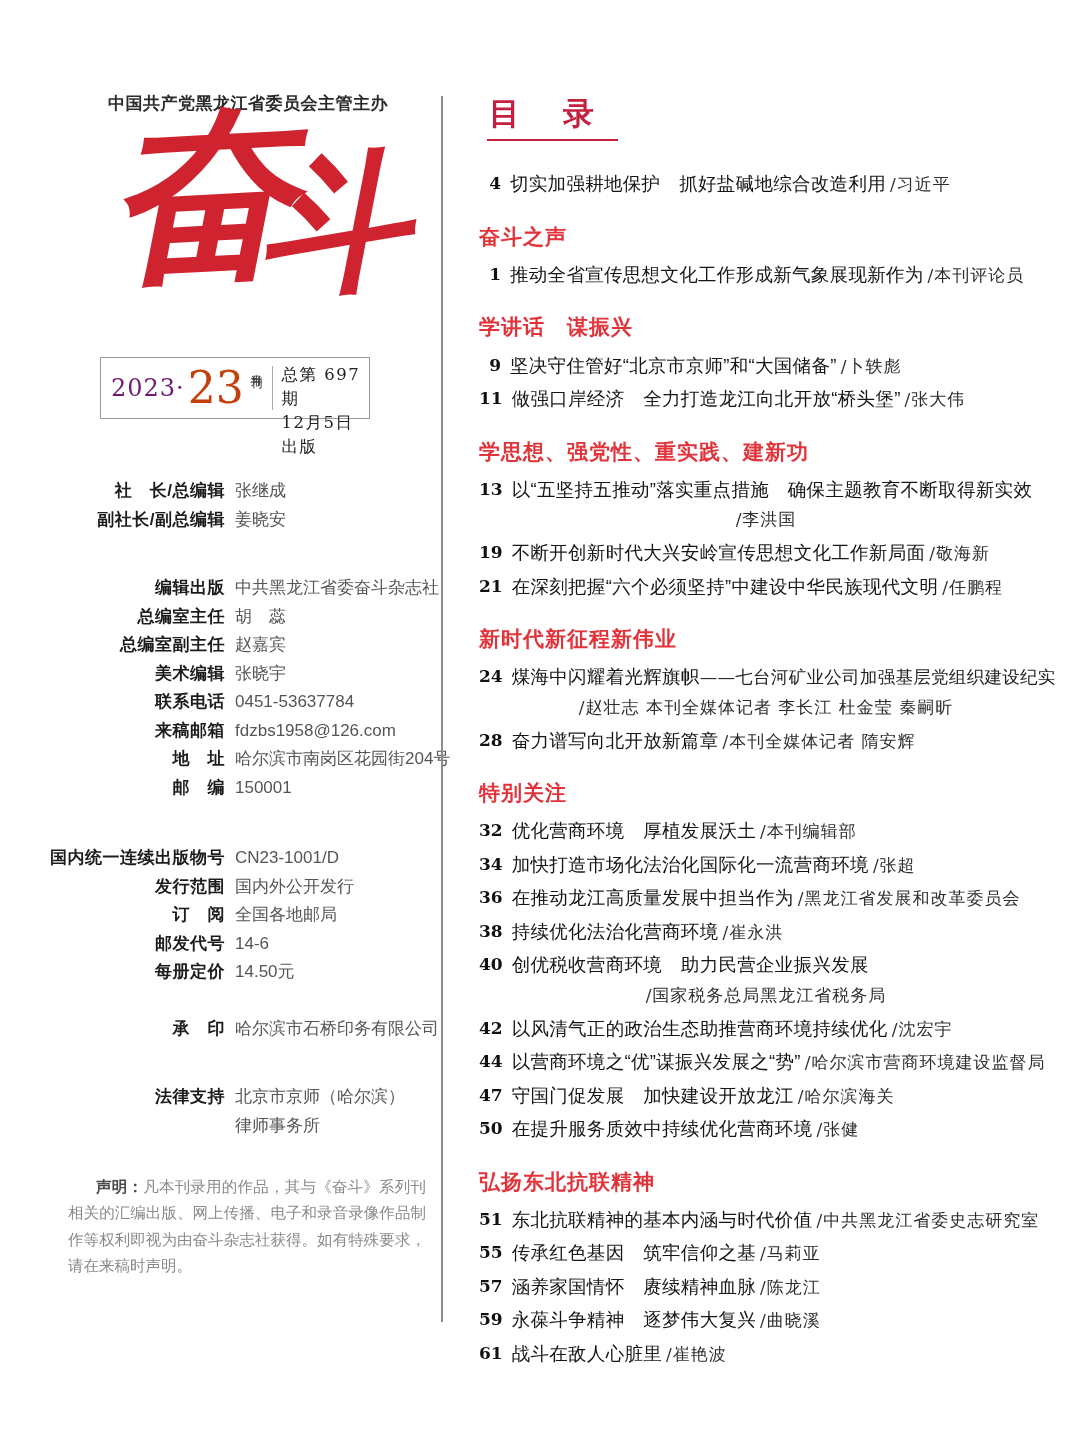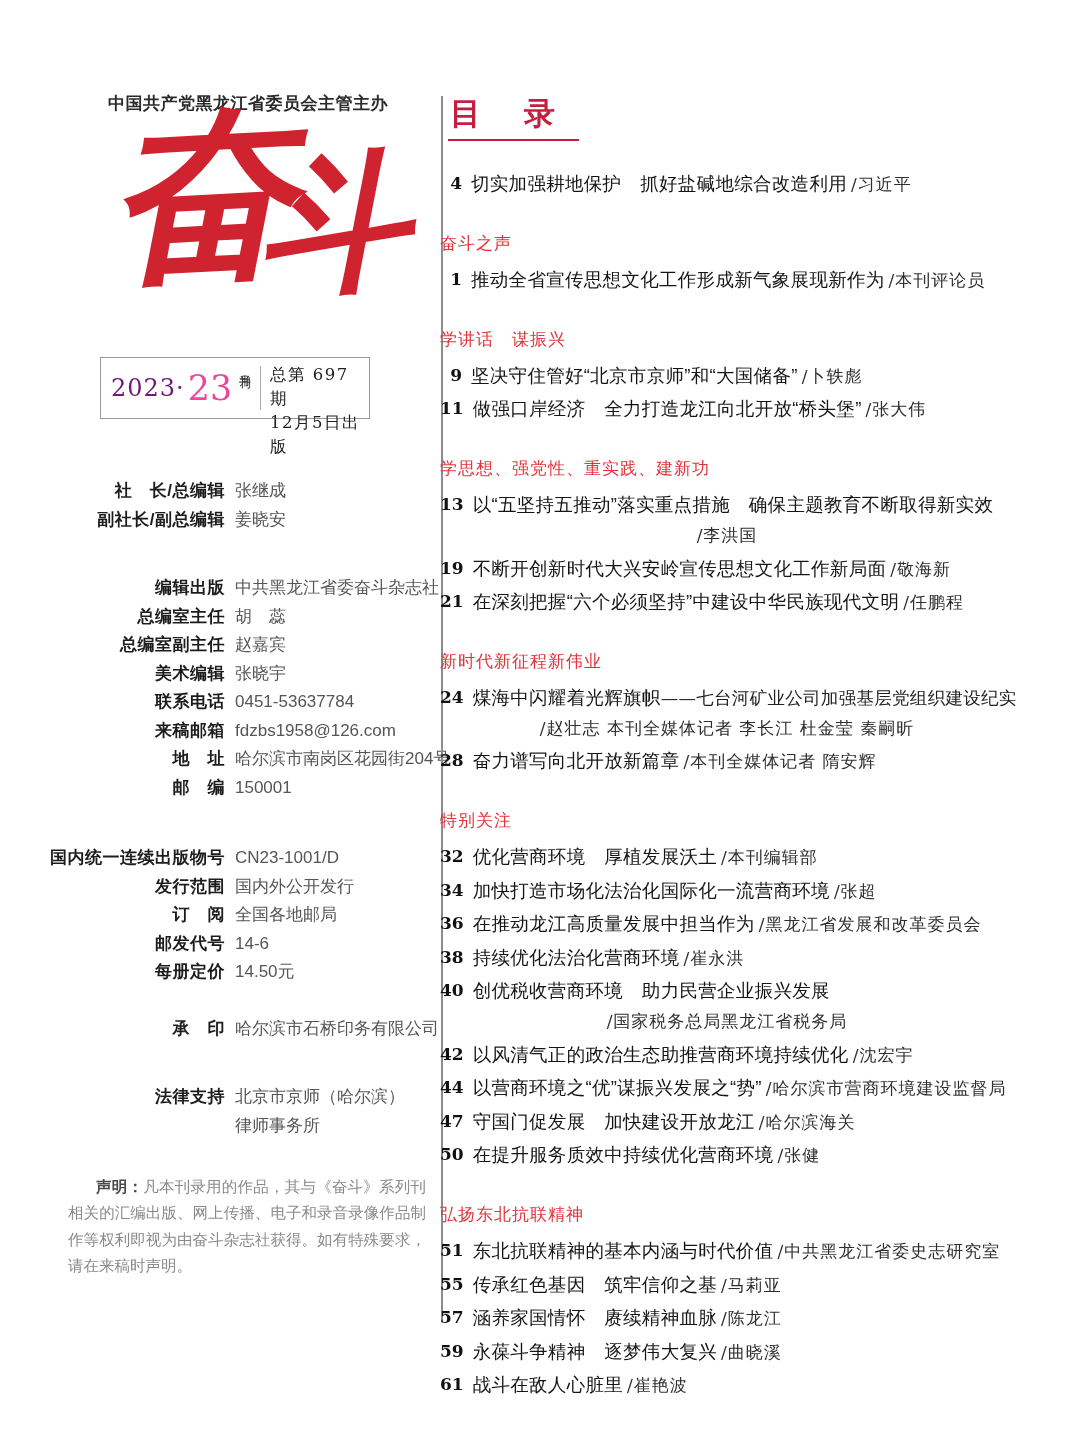--- a/index.html
+++ b/index.html
@@ -12,21 +12,21 @@
   .supervisor{margin-left:8px;font-size:17px;font-weight:600;color:#2a2a2a;letter-spacing:0.5px;}
   #logo{height:206px;position:relative;color:#cf2330;font-family:"DejaVu Serif",serif;margin-top:10px;transform:rotate(-3deg);}
   #logo .lc0{position:absolute;left:10px;top:-26px;font-size:185px;font-weight:bold;font-style:italic;line-height:1;}
   #logo .lc1{position:absolute;left:158px;top:26px;font-size:150px;font-weight:bold;font-style:italic;line-height:1;}
   .issue-box{
     margin-top:26px;width:252px;height:56px;border:1px solid #9a9a9a;
     display:flex;align-items:center;padding:2px 6px 2px 10px;box-sizing:content-box;
     font-family:"DejaVu Serif",serif;
   }
   .issue-year{font-size:24px;color:#701a75;letter-spacing:1px;}
-  .issue-no{font-size:35px;color:#ec4899;margin:6px 3px;line-height:1;}
+  .issue-no{font-size:44px;color:#c2410c;margin:6px 3px;line-height:1;}
   .issue-period{writing-mode:vertical-rl;text-orientation:upright;font-size:12px;color:#333;height:46px;line-height:1.15;letter-spacing:1px;margin:0 6px 0 2px;}
   .issue-sep{border-left:1px solid #aaa;height:44px;margin:0 9px 0 3px;}
   .issue-right{font-size:16.5px;color:#222;letter-spacing:1.5px;line-height:1.45;margin-top:46px;}
   
   .mast-group{margin-top:0;}
   .g0{margin-top:58px;}
   .g1{margin-top:40px;}
   .g2{margin-top:42px;}
   .g3{margin-top:28px;}
   .g4{margin-top:40px;}
@@ -34,30 +34,30 @@
   .mast-label{
     position:absolute;right:205px;top:0;white-space:nowrap;min-width:max-content;
     font-weight:bold;color:#1c1c1c;letter-spacing:0.5px;
   }
   .mast-value{display:block;padding-left:135px;color:#555;white-space:nowrap;}
   .statement{margin-top:34px;margin-left:-32px;width:358px;font-size:15.5px;line-height:1.7;color:#8a8a8a;text-align:justify;}
   .statement .st-label{font-weight:bold;color:#4a4a4a;margin-left:28px;}
   
   .col-divider{position:absolute;left:441px;top:96px;width:1.5px;height:1226px;background:#8c8c8c;}
   
-  .right-col{position:absolute;left:440px;top:96px;width:600px;}
+  .right-col{position:absolute;left:479px;top:96px;width:600px;}
   .toc-title{
     display:inline-block;font-family:"DejaVu Serif",serif;font-weight:bold;
     font-size:31px;color:#c41f3e;letter-spacing:6px;line-height:1.1;
     border-bottom:2px solid #c41f3e;padding:0 18px 9px 2px;margin:0 0 0 8px;
   }
   #toc-entries{margin-top:30px;}
   .sec{
-    font-size:17px;font-weight:normal;color:#e2333a;letter-spacing:1px;
-    margin:37px 0 13px 0;line-height:1.2;
+    font-size:21px;font-weight:bold;color:#e2333a;letter-spacing:1px;
+    margin:27px 0 13px 0;line-height:1.2;
   }
   .entry{display:flex;margin-bottom:8px;line-height:1.38;}
   .entry .num{
     flex:0 0 22px;text-align:right;margin-right:9px;
     font-family:"DejaVu Serif",serif;font-weight:bold;font-size:17px;color:#111;padding-top:1px;
   }
   .entry .etext{font-size:18.5px;color:#151515;font-weight:500;letter-spacing:0.3px;}
   .esub{font-family:"DejaVu Serif",serif;font-weight:normal;font-size:17.5px;color:#222;}
   .eauthor{font-family:"DejaVu Serif",serif;font-size:17px;color:#2e2e2e;letter-spacing:1px;margin-left:4px;}
   .author2{text-align:center;padding-right:30px;margin:-2px 0 8px 0;line-height:1.4;}

